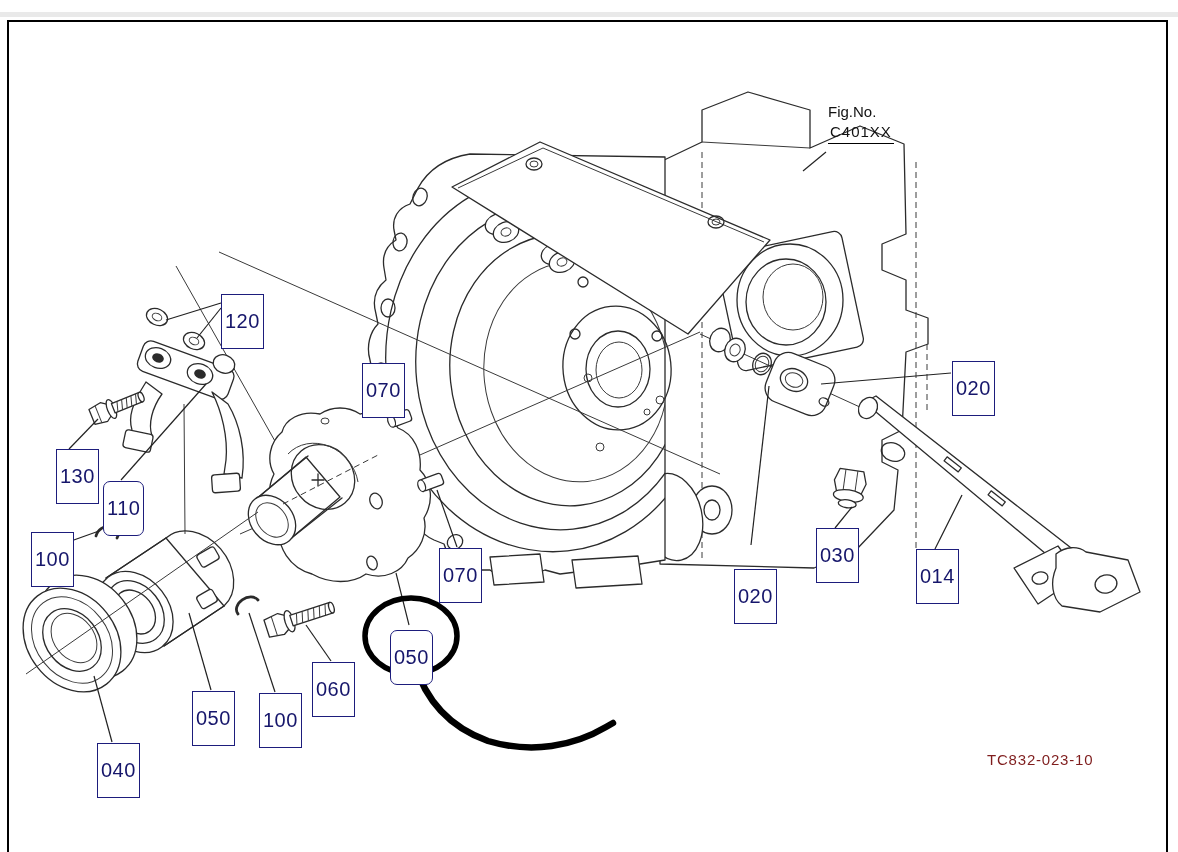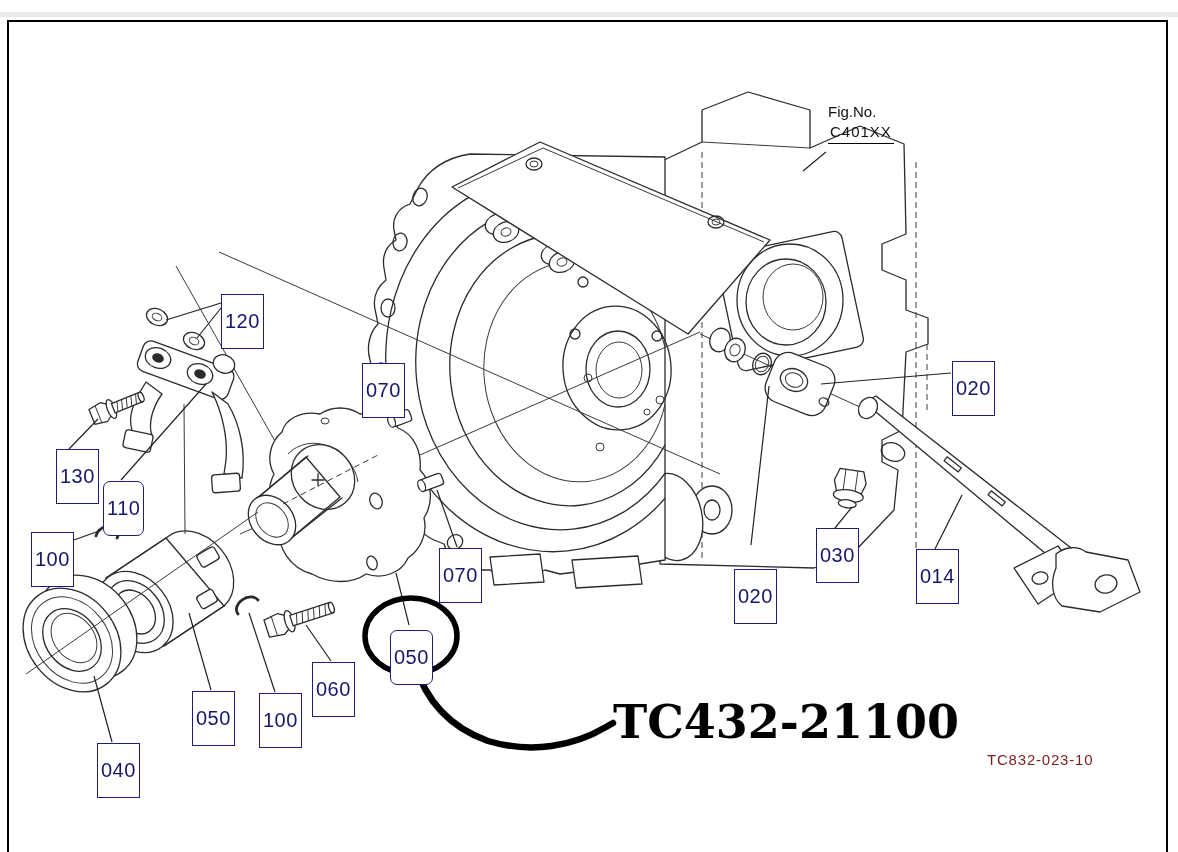--- a/index.html
+++ b/index.html
@@ -261,21 +261,20 @@
 
     <ellipse class="hl" cx="411" cy="624" rx="46" ry="38" stroke-width="5.5"></ellipse>
     <path class="hl" stroke-width="6.5" stroke-linecap="round" d="M 414,650 C 424,684 446,714 488,729 C 532,742 574,734 606,715 L 613,711"></path>
   </svg>
 
   <div id="fig-ref">
     <div>Fig.No.</div>
     <div><span class="val">C401XX</span></div>
   </div>
 
-  <div id="part-number">TC432-21100</div>
 
   <div id="drawing-code">TC832-023-10</div>
 <div class="plabel" style="left: 916px; top: 537px;">014</div>
     <div class="plabel" style="left: 734px; top: 557px;">020</div>
     <div class="plabel" style="left: 952px; top: 349px;">020</div>
     <div class="plabel" style="left: 816px; top: 516px;">030</div>
     <div class="plabel" style="left: 390px; top: 618px; border-radius: 7px;">050</div>
     <div class="plabel" style="left: 312px; top: 650px;">060</div>
     <div class="plabel" style="left: 362px; top: 351px;">070</div>
     <div class="plabel" style="left: 439px; top: 536px;">070</div>

